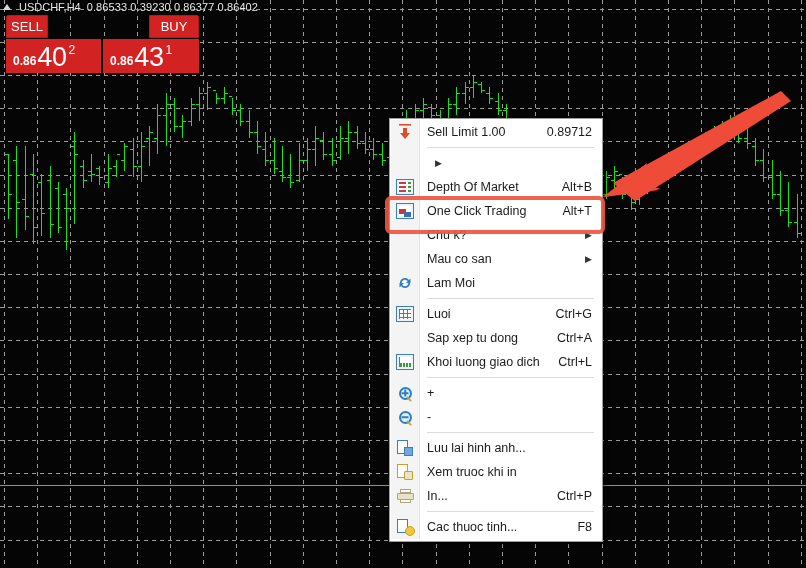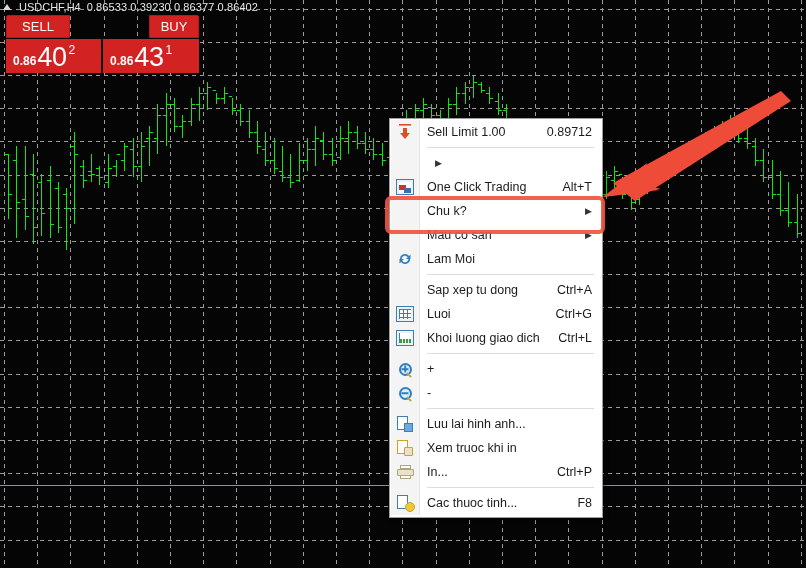--- a/index.html
+++ b/index.html
@@ -42,21 +42,21 @@
   
   #oct-panel {
     position:absolute; left:6px; top:15px; width:193px; height:58px; z-index:40;
   }
   .oct-top { position:relative; height:23px; }
   .oct-btn {
     position:absolute; top:0; height:23px; background:#d32222;
     color:#fff; font-size:13px; display:flex; align-items:center; justify-content:center;
     border:1px solid #b01a1a;
   }
-  #sell-button { left:0; width:64px; border-radius:2px 0 0 0; }
+  #sell-button { left:0; width:42px; border-radius:2px 0 0 0; }
   #buy-button  { right:0; width:50px; border-radius:0 2px 0 0; }
   #volume-box {
     position:absolute; left:48px; top:0; width:97px; height:23px;
     background:#fdfdfd; border:2px solid #9c9c9c; display:flex; align-items:stretch;
   }
   .vol-spin {
     width:20px; background:linear-gradient(#fcfcfc,#e4e4e4); border:1px solid #aaa;
     display:flex; align-items:center; justify-content:center; color:#333; font-size:7px;
   }
   #volume-value {
@@ -527,20 +527,29 @@
         <span class="mi-label">Sell Limit 1.00</span>
         <span class="mi-accel">0.89712</span>
       </div>
       <div class="menu-sep"></div>
       <div class="menu-item">
         <span class="mi-arrow">▶</span>
       </div>
       <div class="menu-item">
         <span class="mi-icon">
           <span class="ico-box">
+            <span class="ico-dom-cells"></span>
+          </span>
+        </span>
+        <span class="mi-label">Depth Of Market</span>
+        <span class="mi-accel">Alt+B</span>
+      </div>
+      <div class="menu-item">
+        <span class="mi-icon">
+          <span class="ico-box">
             <span class="ico-oct"></span>
           </span>
         </span>
         <span class="mi-label">One Click Trading</span>
         <span class="mi-accel">Alt+T</span>
       </div>
       <div class="menu-item">
         <span class="mi-label">Chu k?</span>
         <span class="mi-arrow">▶</span>
       </div>
@@ -553,31 +562,31 @@
           <svg width="16" height="16" viewBox="0 0 16 16">
             <path d="M3 8 a5 5 0 0 1 9 -3 l1.5 -1.5 v4.5 h-4.5 l1.8 -1.8 A3.4 3.4 0 0 0 4.6 8 z" fill="#2f7fc1"></path>
             <path d="M13 8 a5 5 0 0 1 -9 3 l-1.5 1.5 v-4.5 h4.5 l-1.8 1.8 A3.4 3.4 0 0 0 11.4 8 z" fill="#2f7fc1"></path>
           </svg>
         </span>
         <span class="mi-label">Lam Moi</span>
         <span class="mi-accel"></span>
       </div>
       <div class="menu-sep"></div>
       <div class="menu-item">
+        <span class="mi-icon">
+          <span class="ico-box">
+            <span class="ico-grid"></span>
+          </span>
+        </span>
+        <span class="mi-label">Luoi</span>
+        <span class="mi-accel">Ctrl+G</span>
+      </div>
+      <div class="menu-item">
         <span class="mi-label">Sap xep tu dong</span>
         <span class="mi-accel">Ctrl+A</span>
-      </div>
-      <div class="menu-item">
-        <span class="mi-icon">
-          <span class="ico-box">
-            <span class="ico-grid"></span>
-          </span>
-        </span>
-        <span class="mi-label">Luoi</span>
-        <span class="mi-accel">Ctrl+G</span>
       </div>
       <div class="menu-item">
         <span class="mi-icon">
           <span class="ico-box">
             <span class="ico-vol"></span>
           </span>
         </span>
         <span class="mi-label">Khoi luong giao dich</span>
         <span class="mi-accel">Ctrl+L</span>
       </div>

